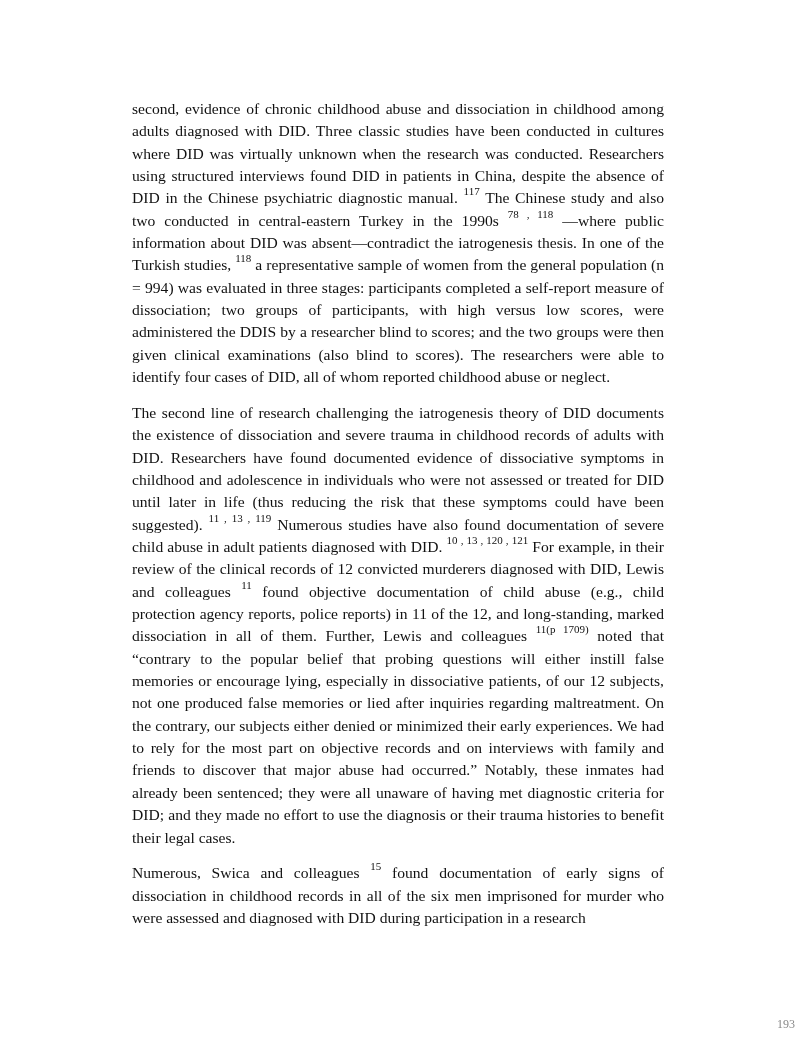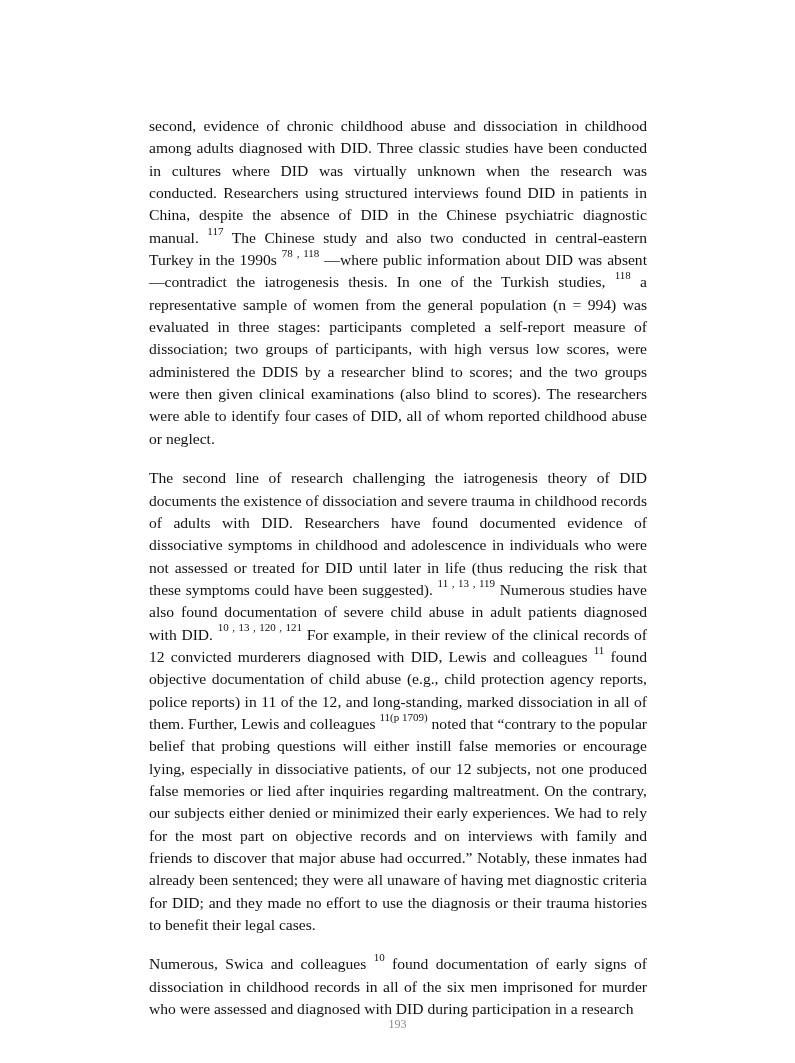--- a/index.html
+++ b/index.html
@@ -4,39 +4,39 @@
 <style>
   html, body { margin: 0; padding: 0; background: #ffffff; }
   body { width: 795px; height: 1063px; position: relative; overflow: hidden; }
   .page { position: absolute; left: 132px; top: 98px; width: 532px; }
   .para {
     font-family: "Liberation Serif", serif;
     font-size: 15.6px;
     line-height: 22.35px;
     color: #111111;
     text-align: justify;
-    margin: 17px;
+    margin: 0;
   }
   .para + .para { margin-top: 13.5px; }
   sup { font-size: 11px; line-height: 0; position: relative; top: -2px; vertical-align: super; }
   .page-number {
     position: absolute; left: 0; width: 795px; top: 1017px;
-    text-align: center;
+    text-align: right;
     font-family: "Liberation Serif", serif;
     font-size: 12px; color: #888888;
   }
 </style>
 </head>
 <body>
 
 <div class="page">
   <p class="para">
     <span>second, evidence of chronic childhood abuse and dissociation in childhood among adults diagnosed with DID. Three classic studies have been conducted in cultures where DID was virtually unknown when the research was conducted. Researchers using structured interviews found DID in patients in China, despite the absence of DID in the Chinese psychiatric diagnostic manual. </span><sup>117</sup><span> The Chinese study and also two conducted in central-eastern Turkey in the 1990s </span><sup>78 , 118</sup><span> —where public information about DID was absent—contradict the iatrogenesis thesis. In one of the Turkish studies, </span><sup>118</sup><span> a representative sample of women from the general population (n = 994) was evaluated in three stages: participants completed a self-report measure of dissociation; two groups of participants, with high versus low scores, were administered the DDIS by a researcher blind to scores; and the two groups were then given clinical examinations (also blind to scores). The researchers were able to identify four cases of DID, all of whom reported childhood abuse or neglect.</span>
   </p>
   <p class="para">
     <span>The second line of research challenging the iatrogenesis theory of DID documents the existence of dissociation and severe trauma in childhood records of adults with DID. Researchers have found documented evidence of dissociative symptoms in childhood and adolescence in individuals who were not assessed or treated for DID until later in life (thus reducing the risk that these symptoms could have been suggested). </span><sup>11 , 13 , 119</sup><span> Numerous studies have also found documentation of severe child abuse in adult patients diagnosed with DID. </span><sup>10 , 13 , 120 , 121</sup><span> For example, in their review of the clinical records of 12 convicted murderers diagnosed with DID, Lewis and colleagues </span><sup>11</sup><span> found objective documentation of child abuse (e.g., child protection agency reports, police reports) in 11 of the 12, and long-standing, marked dissociation in all of them. Further, Lewis and colleagues </span><sup>11(p 1709)</sup><span> noted that “contrary to the popular belief that probing questions will either instill false memories or encourage lying, especially in dissociative patients, of our 12 subjects, not one produced false memories or lied after inquiries regarding maltreatment. On the contrary, our subjects either denied or minimized their early experiences. We had to rely for the most part on objective records and on interviews with family and friends to discover that major abuse had occurred.” Notably, these inmates had already been sentenced; they were all unaware of having met diagnostic criteria for DID; and they made no effort to use the diagnosis or their trauma histories to benefit their legal cases.</span>
   </p>
   <p class="para">
-    <span>Numerous, Swica and colleagues </span><sup>10</sup><span> found documentation of early signs of dissociation in childhood records in all of the six men imprisoned for murder who were assessed and diagnosed with DID during participation in a research</span>
+    <span>Numerous, Swica and colleagues </span><sup>15</sup><span> found documentation of early signs of dissociation in childhood records in all of the six men imprisoned for murder who were assessed and diagnosed with DID during participation in a research</span>
   </p>
 </div>
 
 <div class="page-number">193</div>
 
 </body></html>

